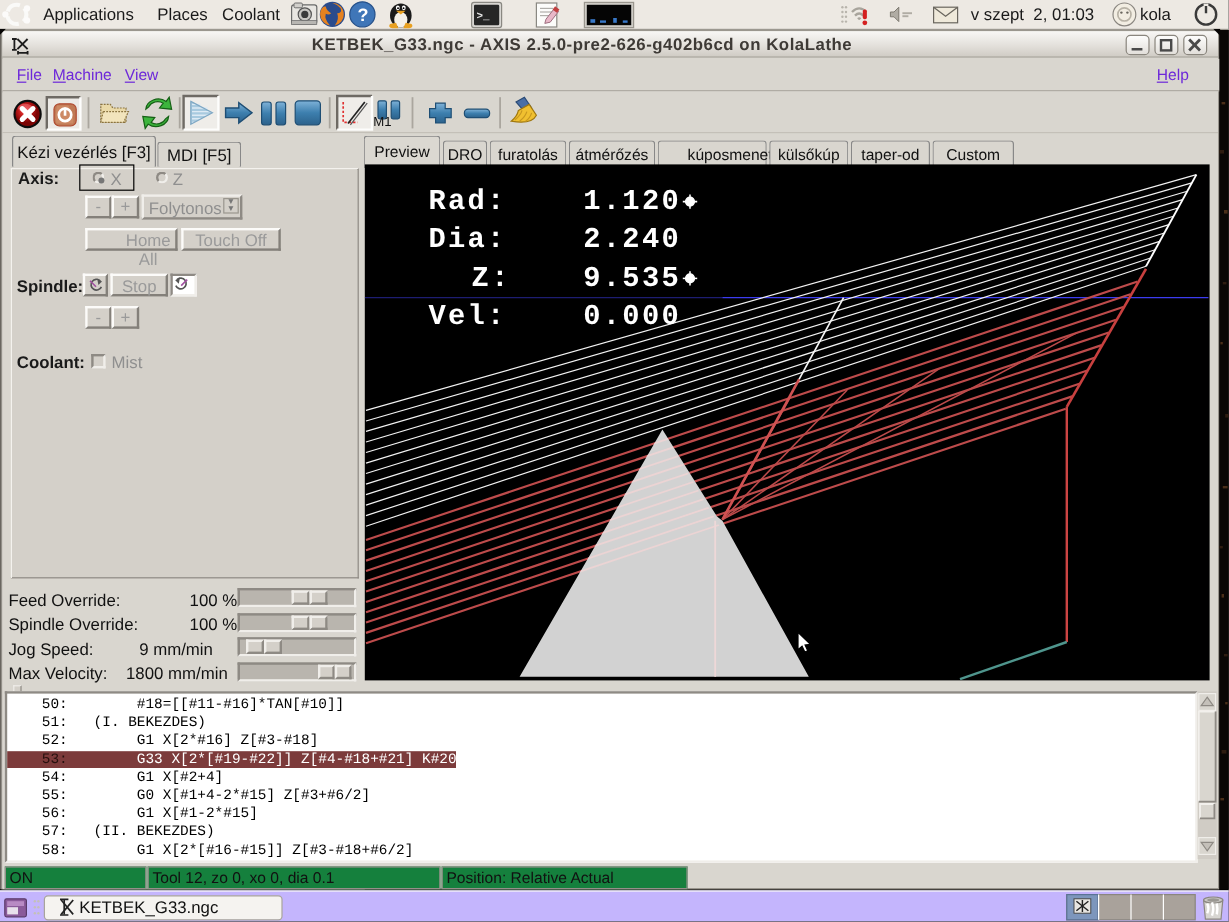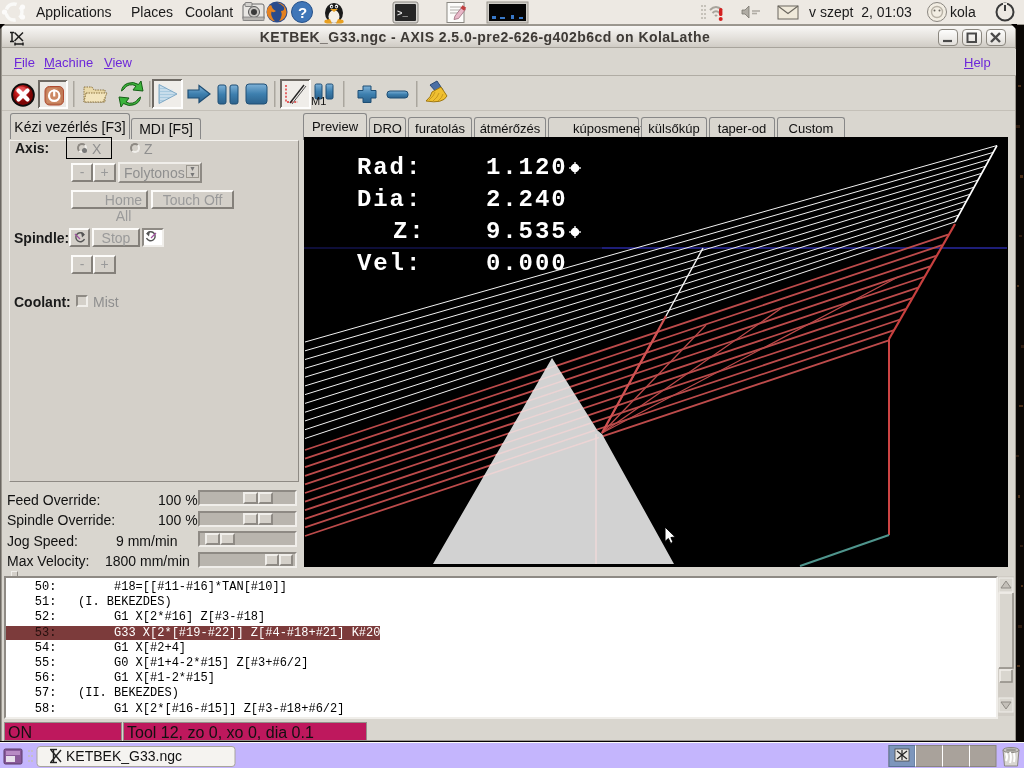--- a/index.html
+++ b/index.html
@@ -39,21 +39,21 @@
 .shandle { position:absolute; background:#d4d0c9; border-top:2px solid #f0eeea; border-left:2px solid #f0eeea; border-right:2px solid #8e8a84; border-bottom:2px solid #8e8a84; height:12px; }
 
 
 .rtab { position:absolute; background:#d9d6cf; border:1px solid #888; border-bottom:none; border-radius:3px 3px 0 0; font-size:13px; color:#111; text-align:center; }
 
 
 #gcode { left:2px; top:550px; width:994px; height:143px; background:#fff; border:2px solid; border-color:#8e8a84 #f0eeea #f0eeea #8e8a84; font-family:"Liberation Mono", monospace; font-size:12px; color:#000; white-space:pre; line-height:15.2px; padding-top:2px;}
 #sbar { left:996px; top:550px; width:17px; height:140px; background:#d9d6cf; }
 
 
-.scell { position:absolute; top:696px; height:19px; background:#be185d; border:1px solid #94908a; font-size:16px; color:#111; padding:1px 3px; }
+.scell { position:absolute; top:696px; height:19px; background:#15803d; border:1px solid #94908a; font-size:13px; color:#111; padding:1px 3px; }
 
 
 #taskbar { left:0; top:742px; width:1024px; height:26px; background:#c4b5fd; border-top:1px solid #fbfaf8; }
 </style>
 </head>
 <body>
 
 <div id="panel" class="abs">
   <span class="abs mtxt" style="left:36px;">Applications</span>
   <span class="abs mtxt" style="left:131px;">Places</span>
@@ -460,20 +460,21 @@
       <rect x="2" y="94" width="12" height="12" fill="#d9d6cf"></rect>
       <path d="M2,106 L2,94 L14,94" stroke="#f2f0ec" stroke-width="1.5" fill="none"></path>
       <path d="M14,94 L14,106 L2,106" stroke="#8e8a84" stroke-width="1.5" fill="none"></path>
       <rect x="1" y="122" width="14" height="14" fill="#d9d6cf" stroke="#f0eeea" stroke-width="1"></rect>
       <path d="M8,133 L13,126 L3,126 Z" fill="#c4c0b9" stroke="#8e8a84" stroke-width="1"></path>
     </svg>
   </div>
 
   <div class="scell" style="left:2px; width:118px;">ON</div>
   <div class="scell" style="left:121px; width:244px;">Tool 12, zo 0, xo 0, dia 0.1</div>
+  <div class="scell" style="left:366px; width:205px;">Position: Relative Actual</div>
 </div>
 
 <div id="taskbar" class="abs">
   <svg class="abs" style="left:0;top:0;" width="1024" height="26">
 
     <rect x="4" y="6" width="18" height="15" rx="1.5" fill="#8a5a9a" stroke="#5a3a6a"></rect>
     <rect x="6" y="8" width="14" height="4" fill="#b88ac4"></rect>
     <rect x="6" y="13" width="9" height="6" fill="#e8e0ec"></rect>
 
     <g fill="#c4c0b8">

